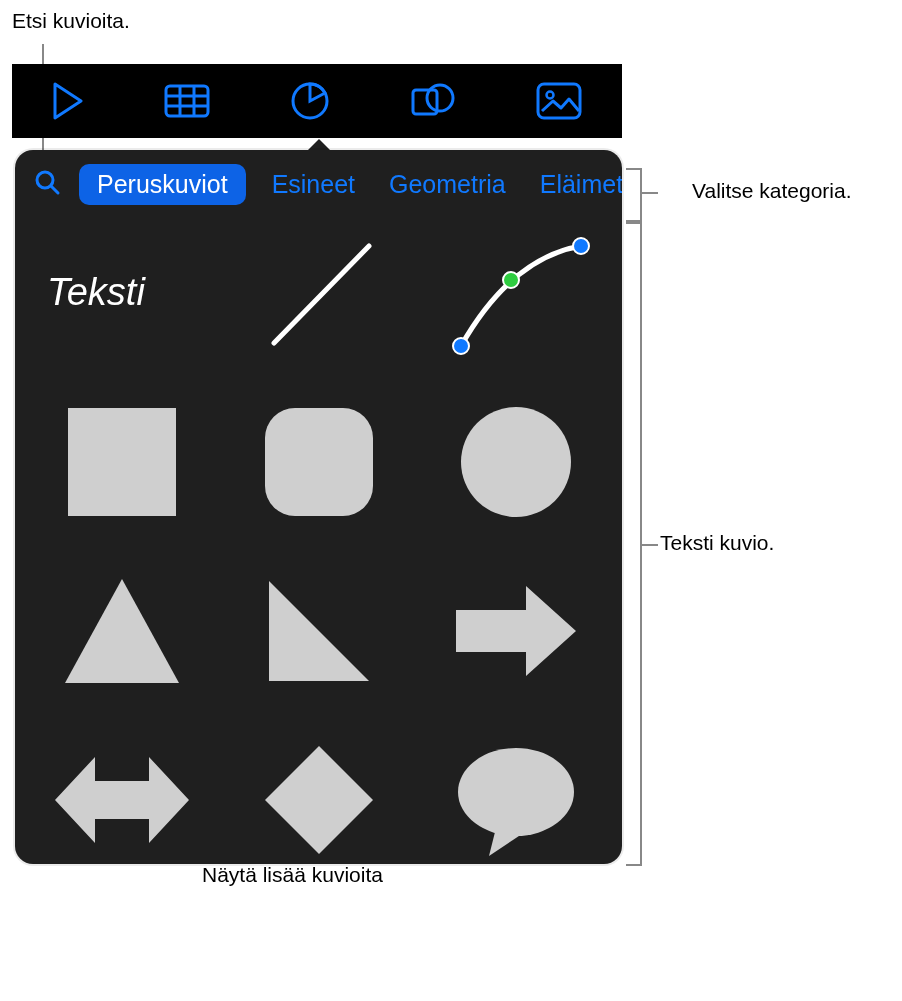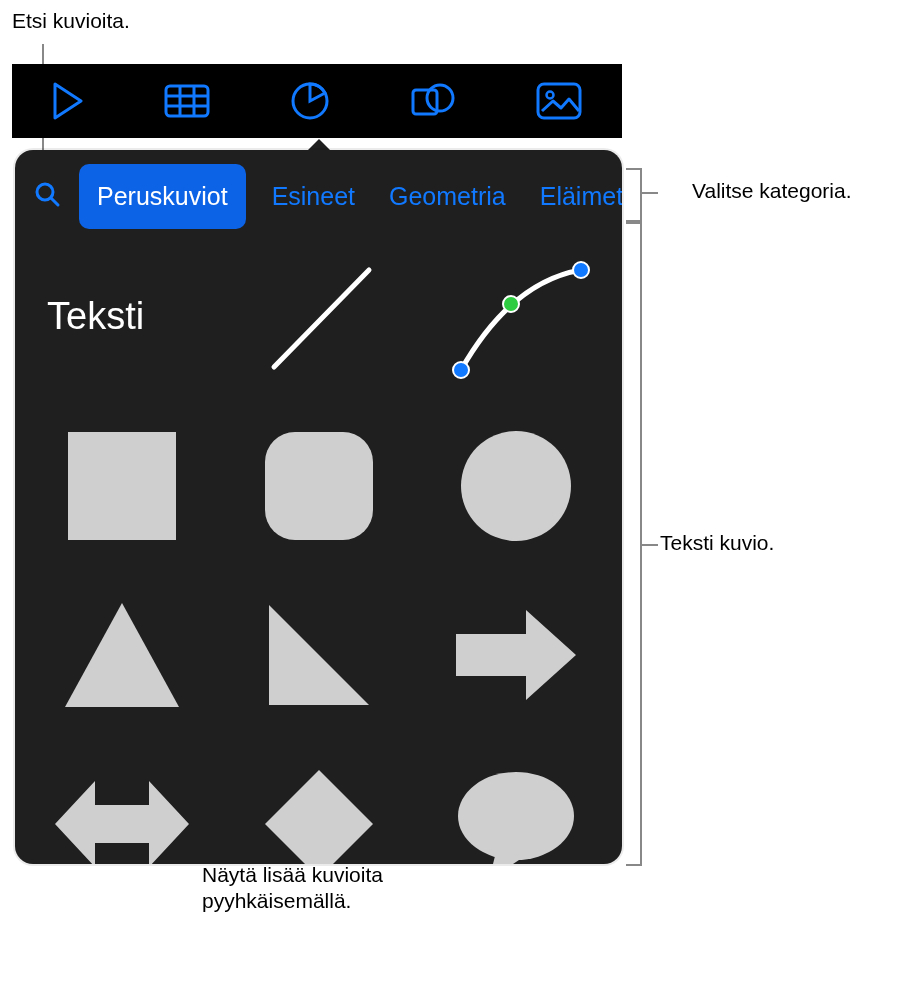--- a/index.html
+++ b/index.html
@@ -86,29 +86,30 @@
   .tab{
     color:#1079ff;
     cursor:pointer;
     padding:6px 8px;
     white-space:nowrap;
   }
   .tab.selected{
     background:#0d63e6;
     color:#fff;
     border-radius:10px;
-    padding:18px 18px;
+    padding:6px 18px;
   }
   .grid{
     display:grid;
     grid-template-columns:repeat(3,1fr);
     grid-auto-rows:155px;
     padding:0 28px 0 28px;
     column-gap:40px;
     row-gap:14px;
+    font-style:italic;
   }
   .cell{
     display:flex;
     align-items:center;
     justify-content:center;
   }
   .cell.text-cell{
     color:#fff;
     font-size:38px;
     font-weight:400;
@@ -132,21 +133,20 @@
 <div class="line callout" style="left:640px;top:192px;width:18px;height:2px;background:#888"></div>
 
 <div class="callout" style="left:660px;top:530px">
   <span>Teksti kuvio.</span>
 </div>
 <div class="bracket" style="left:626px;top:222px;height:640px;width:14px"></div>
 <div class="line callout" style="left:640px;top:544px;width:18px;height:2px;background:#888"></div>
 
 <div class="callout" style="left:202px;top:862px">
   <span>Näytä lisää kuvioita</span><br>
-  <span>pyyhkäisemällä.</span>
   <div class="line" style="left:88px;top:-60px;width:2px;height:56px"></div>
 </div>
 
 <div class="toolbar">
   <span>
     <svg width="34" height="38">
         <path d="M4 2 L30 19 L4 36 Z" fill="none" stroke="#1079ff" stroke-width="3" stroke-linejoin="round"></path>
       </svg>
   </span>
   <span>

